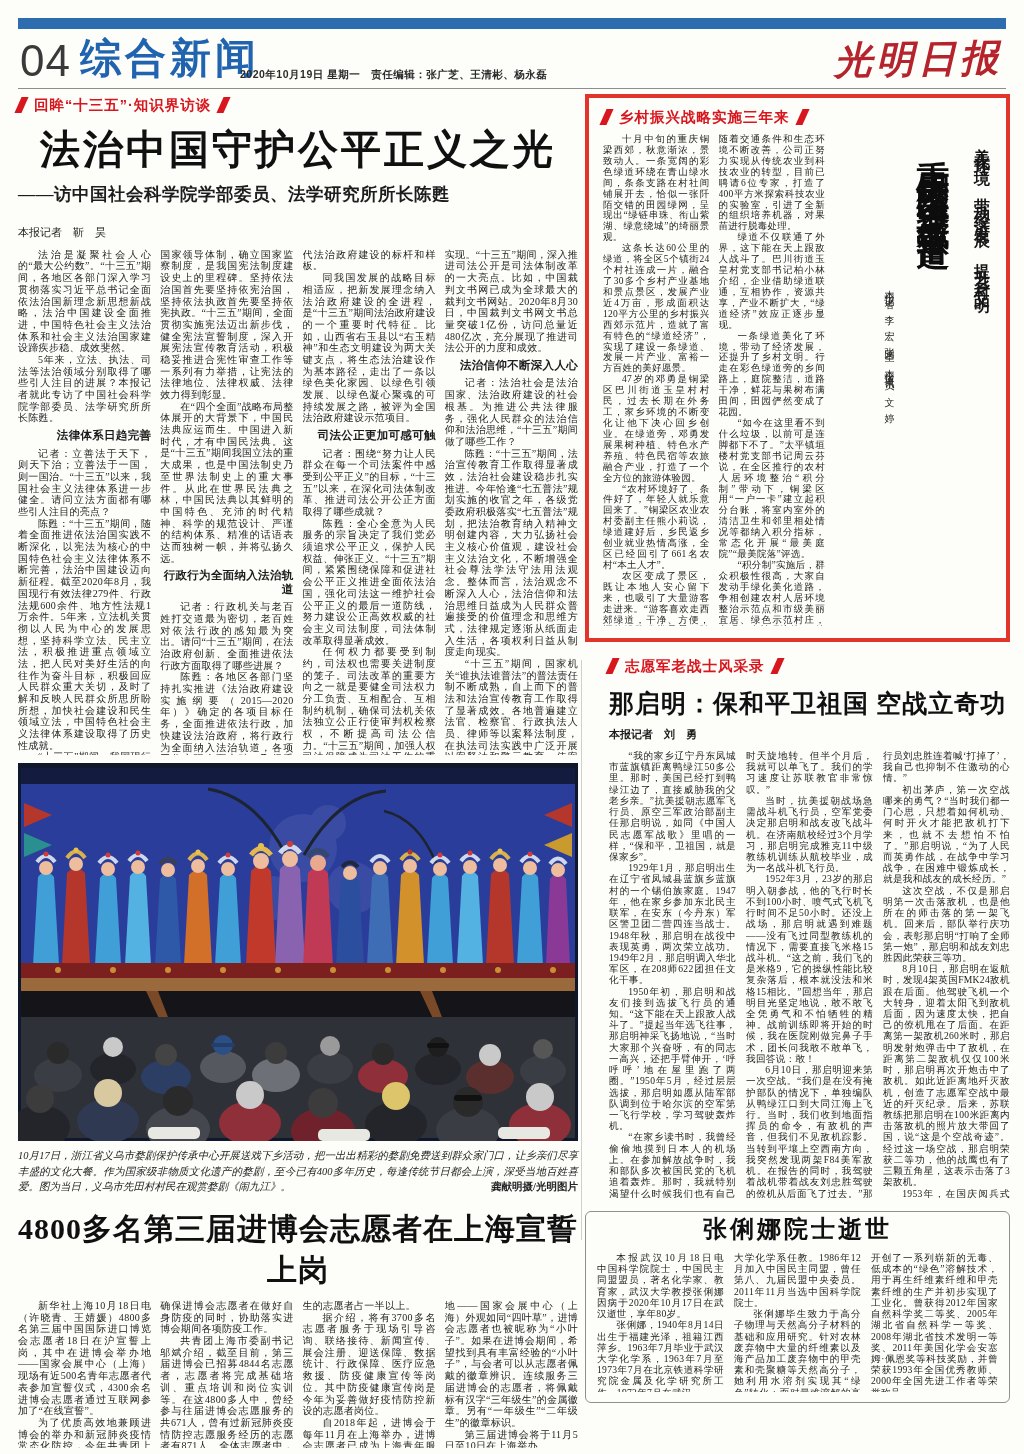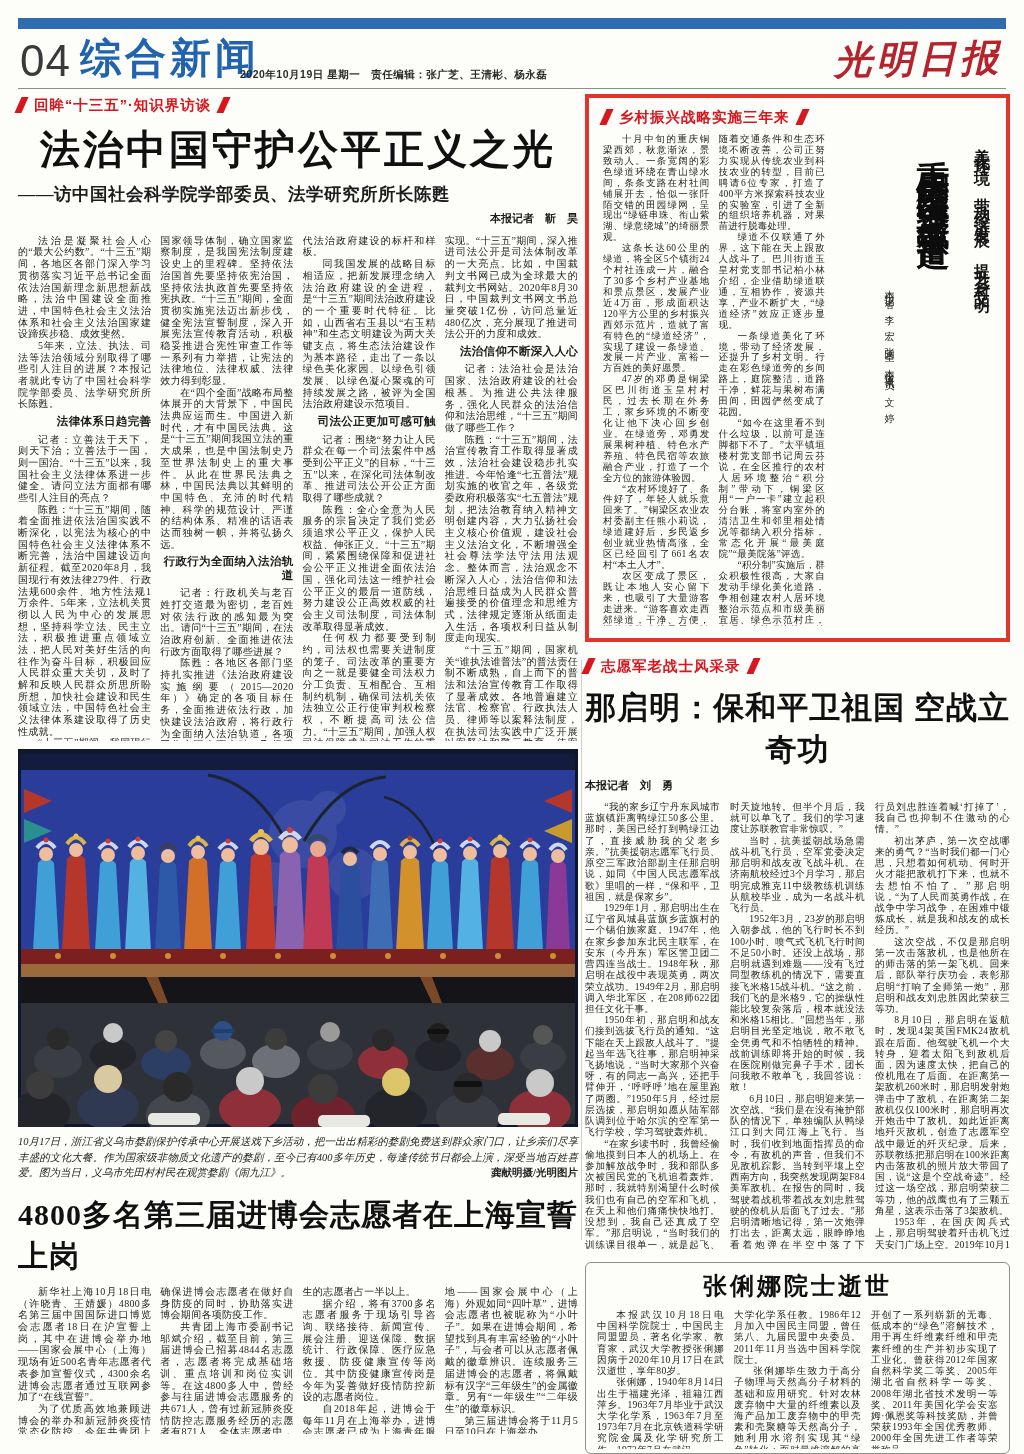--- a/index.html
+++ b/index.html
@@ -27,44 +27,44 @@
   .para{margin:0;}
   .para.p,.para.q{text-indent:2em;}
   .para.cont{text-indent:0;}
   .para.q{color:#222;}
   .para.sub{text-align:right;font-weight:800;text-indent:0;font-style:normal;font-size:11.5px;
             margin:5px 0;font-family:"Liberation Sans",sans-serif;}
   
   .left-region{position:absolute;left:18px;top:94px;width:560px;}
   .lead-headline{margin-top:12px;font-size:40px;font-weight:900;letter-spacing:3px;color:#101010;line-height:1.12;text-align:center;}
   .lead-subhead{margin-top:9px;font-size:17.5px;font-weight:700;color:#1d1d1d;letter-spacing:.5px;}
-  .lead-byline{margin-top:5px;font-size:11px;font-weight:700;text-align:right;}
+  .lead-byline{margin-top:19px;font-size:11px;font-weight:400;}
   .lead-body{margin-top:9px;height:506px;grid-template-columns:repeat(4,1fr);gap:9px;}
   .photo-wrap{margin-top:8px;width:560px;height:378px;}
   .caption{margin-top:7px;font-size:10.5px;line-height:1.5;text-align:justify;font-style:italic;color:#222;}
   .caption .credit{font-style:normal;font-weight:800;white-space:nowrap;float:right;}
-  .vol-headline{margin-top:14px;font-size:30px;font-weight:900;letter-spacing:1px;text-align:left;color:#101010;}
+  .vol-headline{margin-top:14px;font-size:30px;font-weight:900;letter-spacing:1px;text-align:center;color:#101010;}
   .vol-body{margin-top:9px;height:148px;grid-template-columns:repeat(4,1fr);gap:9px;}
   
   .right-region{position:absolute;left:585px;top:94px;width:425px;}
   .v-divider{position:absolute;left:581px;top:660px;width:1px;height:580px;background:#cfcfcf;}
   .rural-box{box-sizing:border-box;border:4px solid #e2342b;height:548px;padding:8px 14px;}
   .rural-flex{display:flex;margin-top:6px;}
   .rural-cols{width:222px;height:492px;grid-template-columns:repeat(2,1fr);gap:9px;font-size:9.5px;line-height:1.15;}
   .rural-vertical{flex:1;writing-mode:vertical-rl;height:492px;padding-left:4px;}
   .rural-kicker{font-family:"Liberation Sans",sans-serif;font-weight:800;font-size:16px;
                 letter-spacing:7px;margin-left:16px;color:#151515;}
   .rural-headline{font-weight:900;font-size:33px;letter-spacing:7px;color:#0d0d0d;margin-left:14px;}
   .rural-byline{font-size:10px;letter-spacing:3px;padding-top:148px;color:#222;}
-  .veteran{margin-top:13px;}
-  .vet-headline{margin-top:10px;font-size:31px;font-weight:900;letter-spacing:1px;color:#101010;text-align:center;}
+  .veteran{margin-top:13px;margin-left:24px;}
+  .vet-headline{margin-top:10px;font-size:25px;font-weight:900;letter-spacing:1px;color:#101010;}
   .vet-byline{margin-top:7px;font-size:11px;font-weight:700;}
   .vet-body{margin-top:8px;height:448px;grid-template-columns:repeat(3,1fr);gap:10px;font-size:9.6px;}
   .obit-box{box-sizing:border-box;margin-top:13px;border:1.5px solid #8f8f8f;border-radius:6px;
-            padding:7px 11px;height:192px;overflow:hidden;}
+            padding:1px 11px;height:192px;overflow:hidden;}
   .obit-headline{text-align:center;font-size:24px;font-weight:900;letter-spacing:3px;color:#101010;}
   .obit-body{margin-top:7px;height:140px;grid-template-columns:repeat(3,1fr);gap:10px;font-size:9.6px;}
 </style>
 </head>
 <body>
 
 <div class="page">
 
   <div class="topbar"></div>
   <div class="pageno">04</div>

